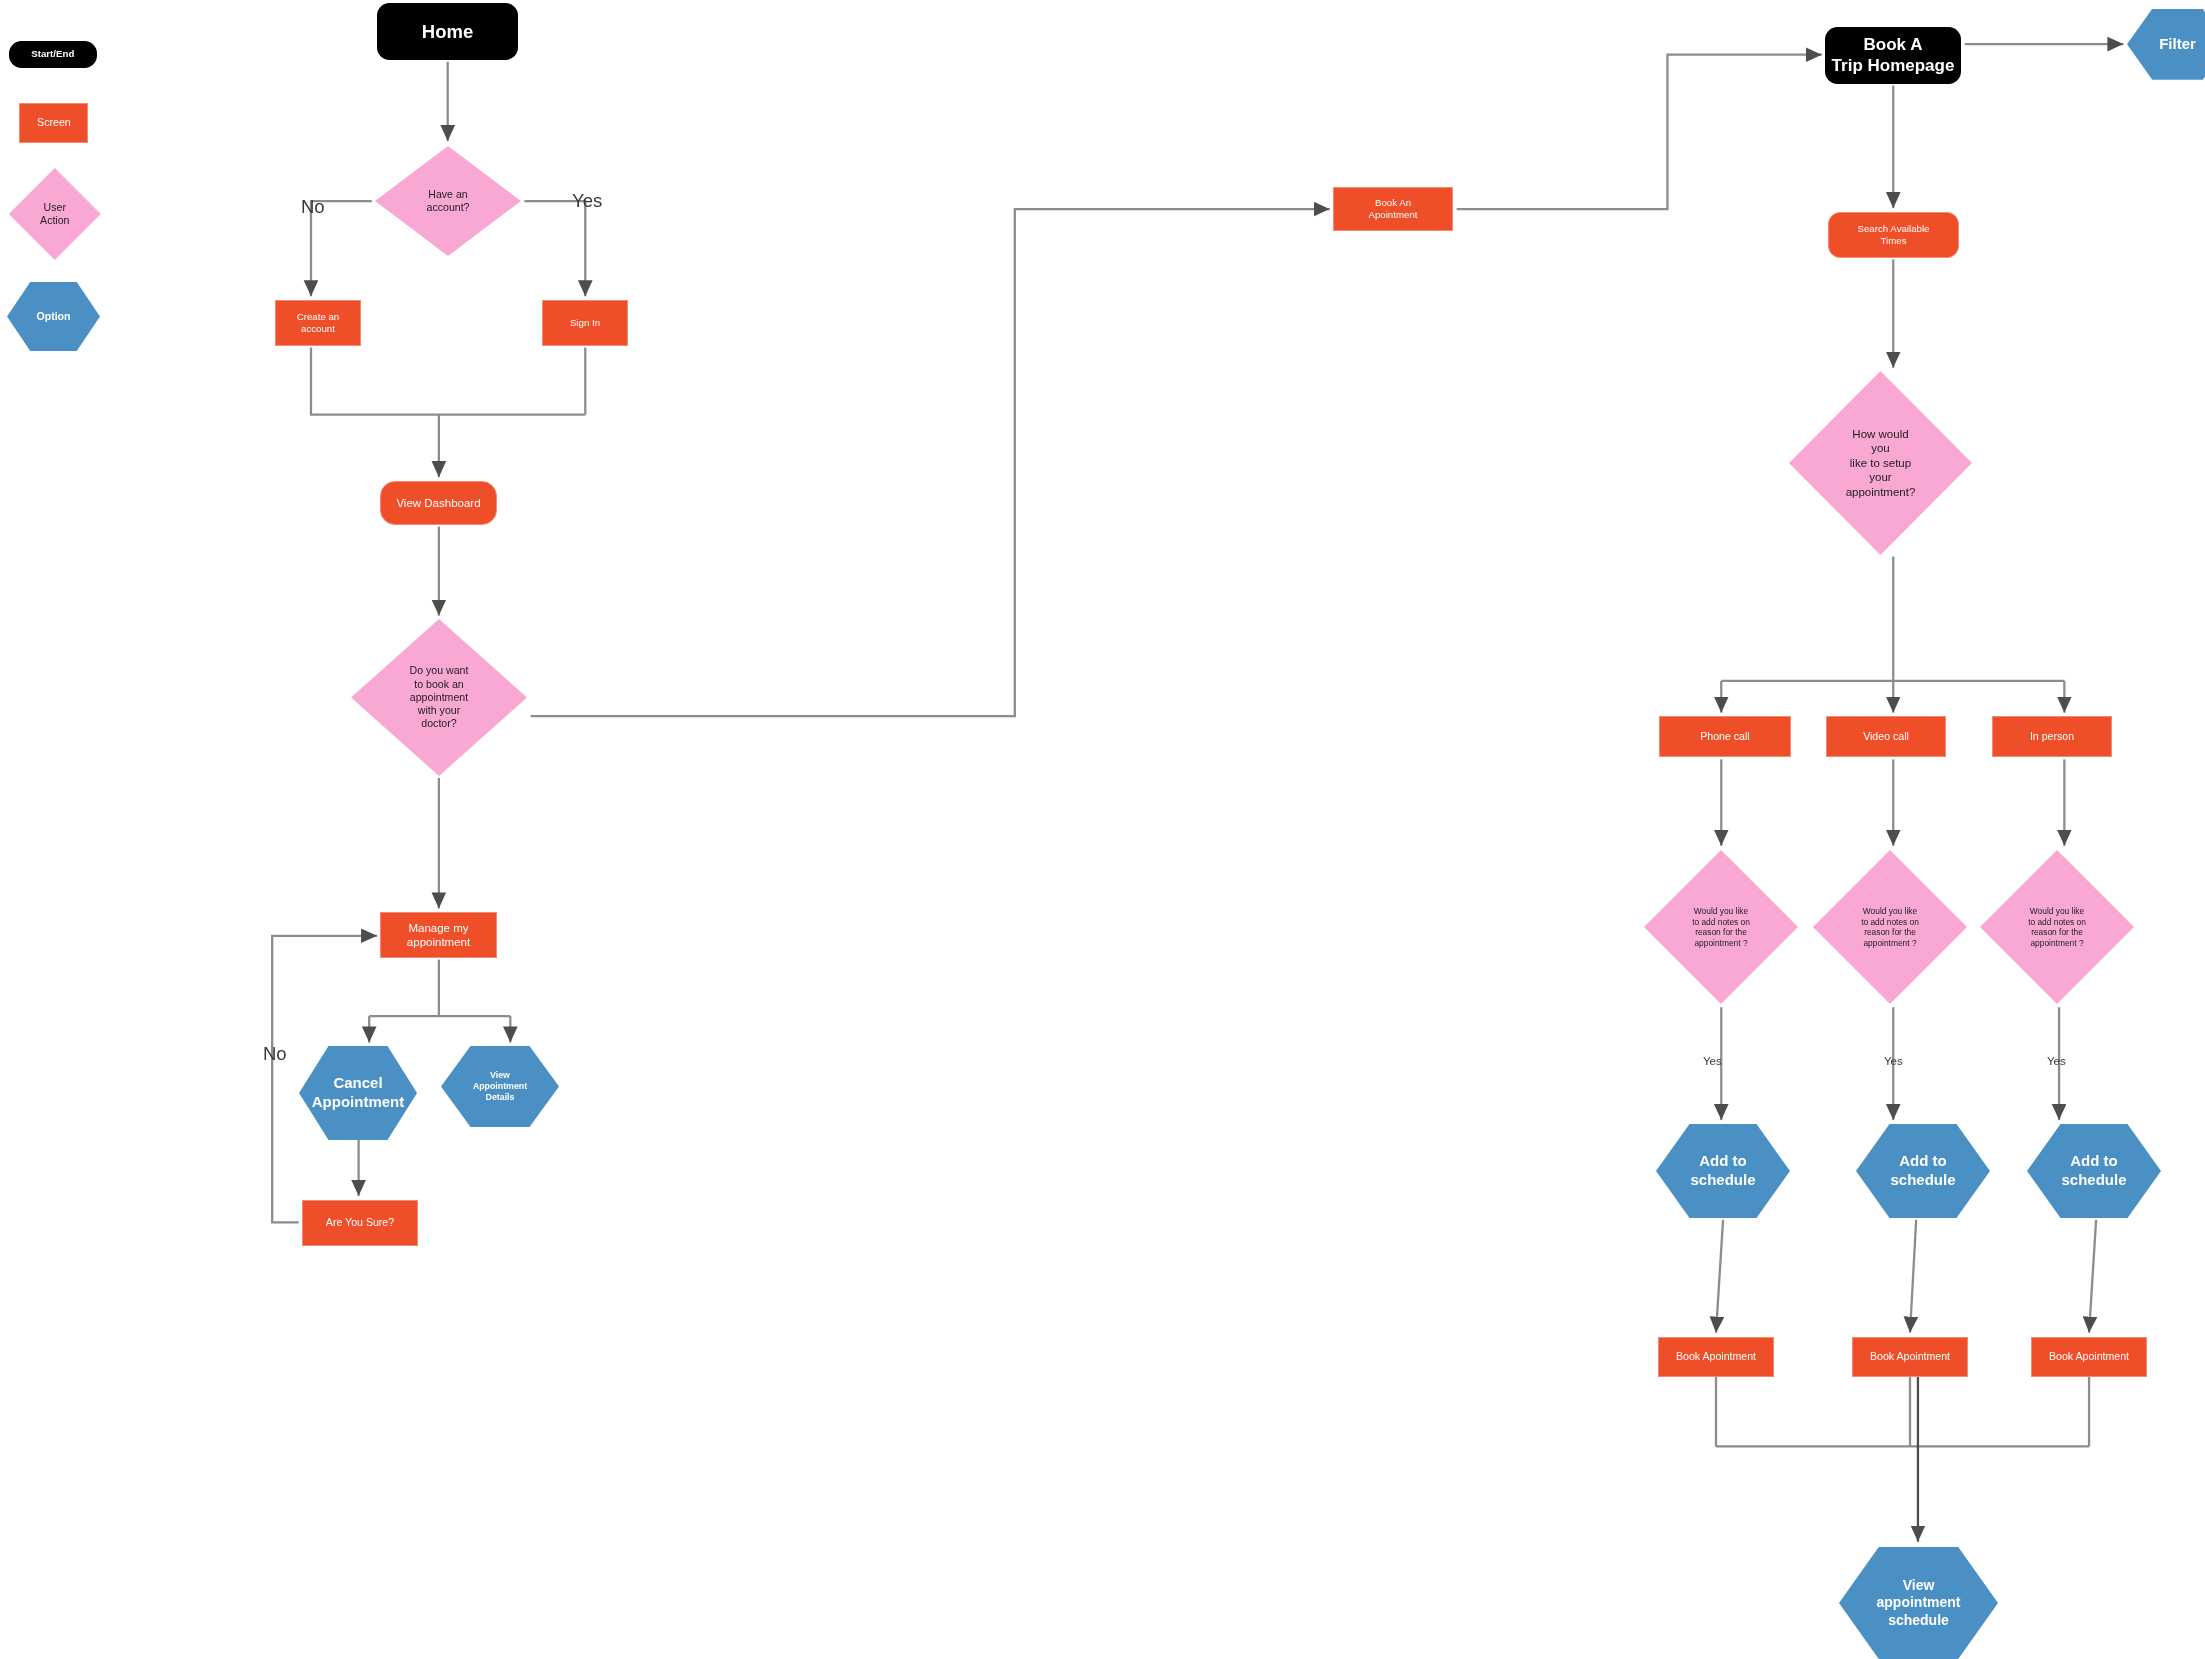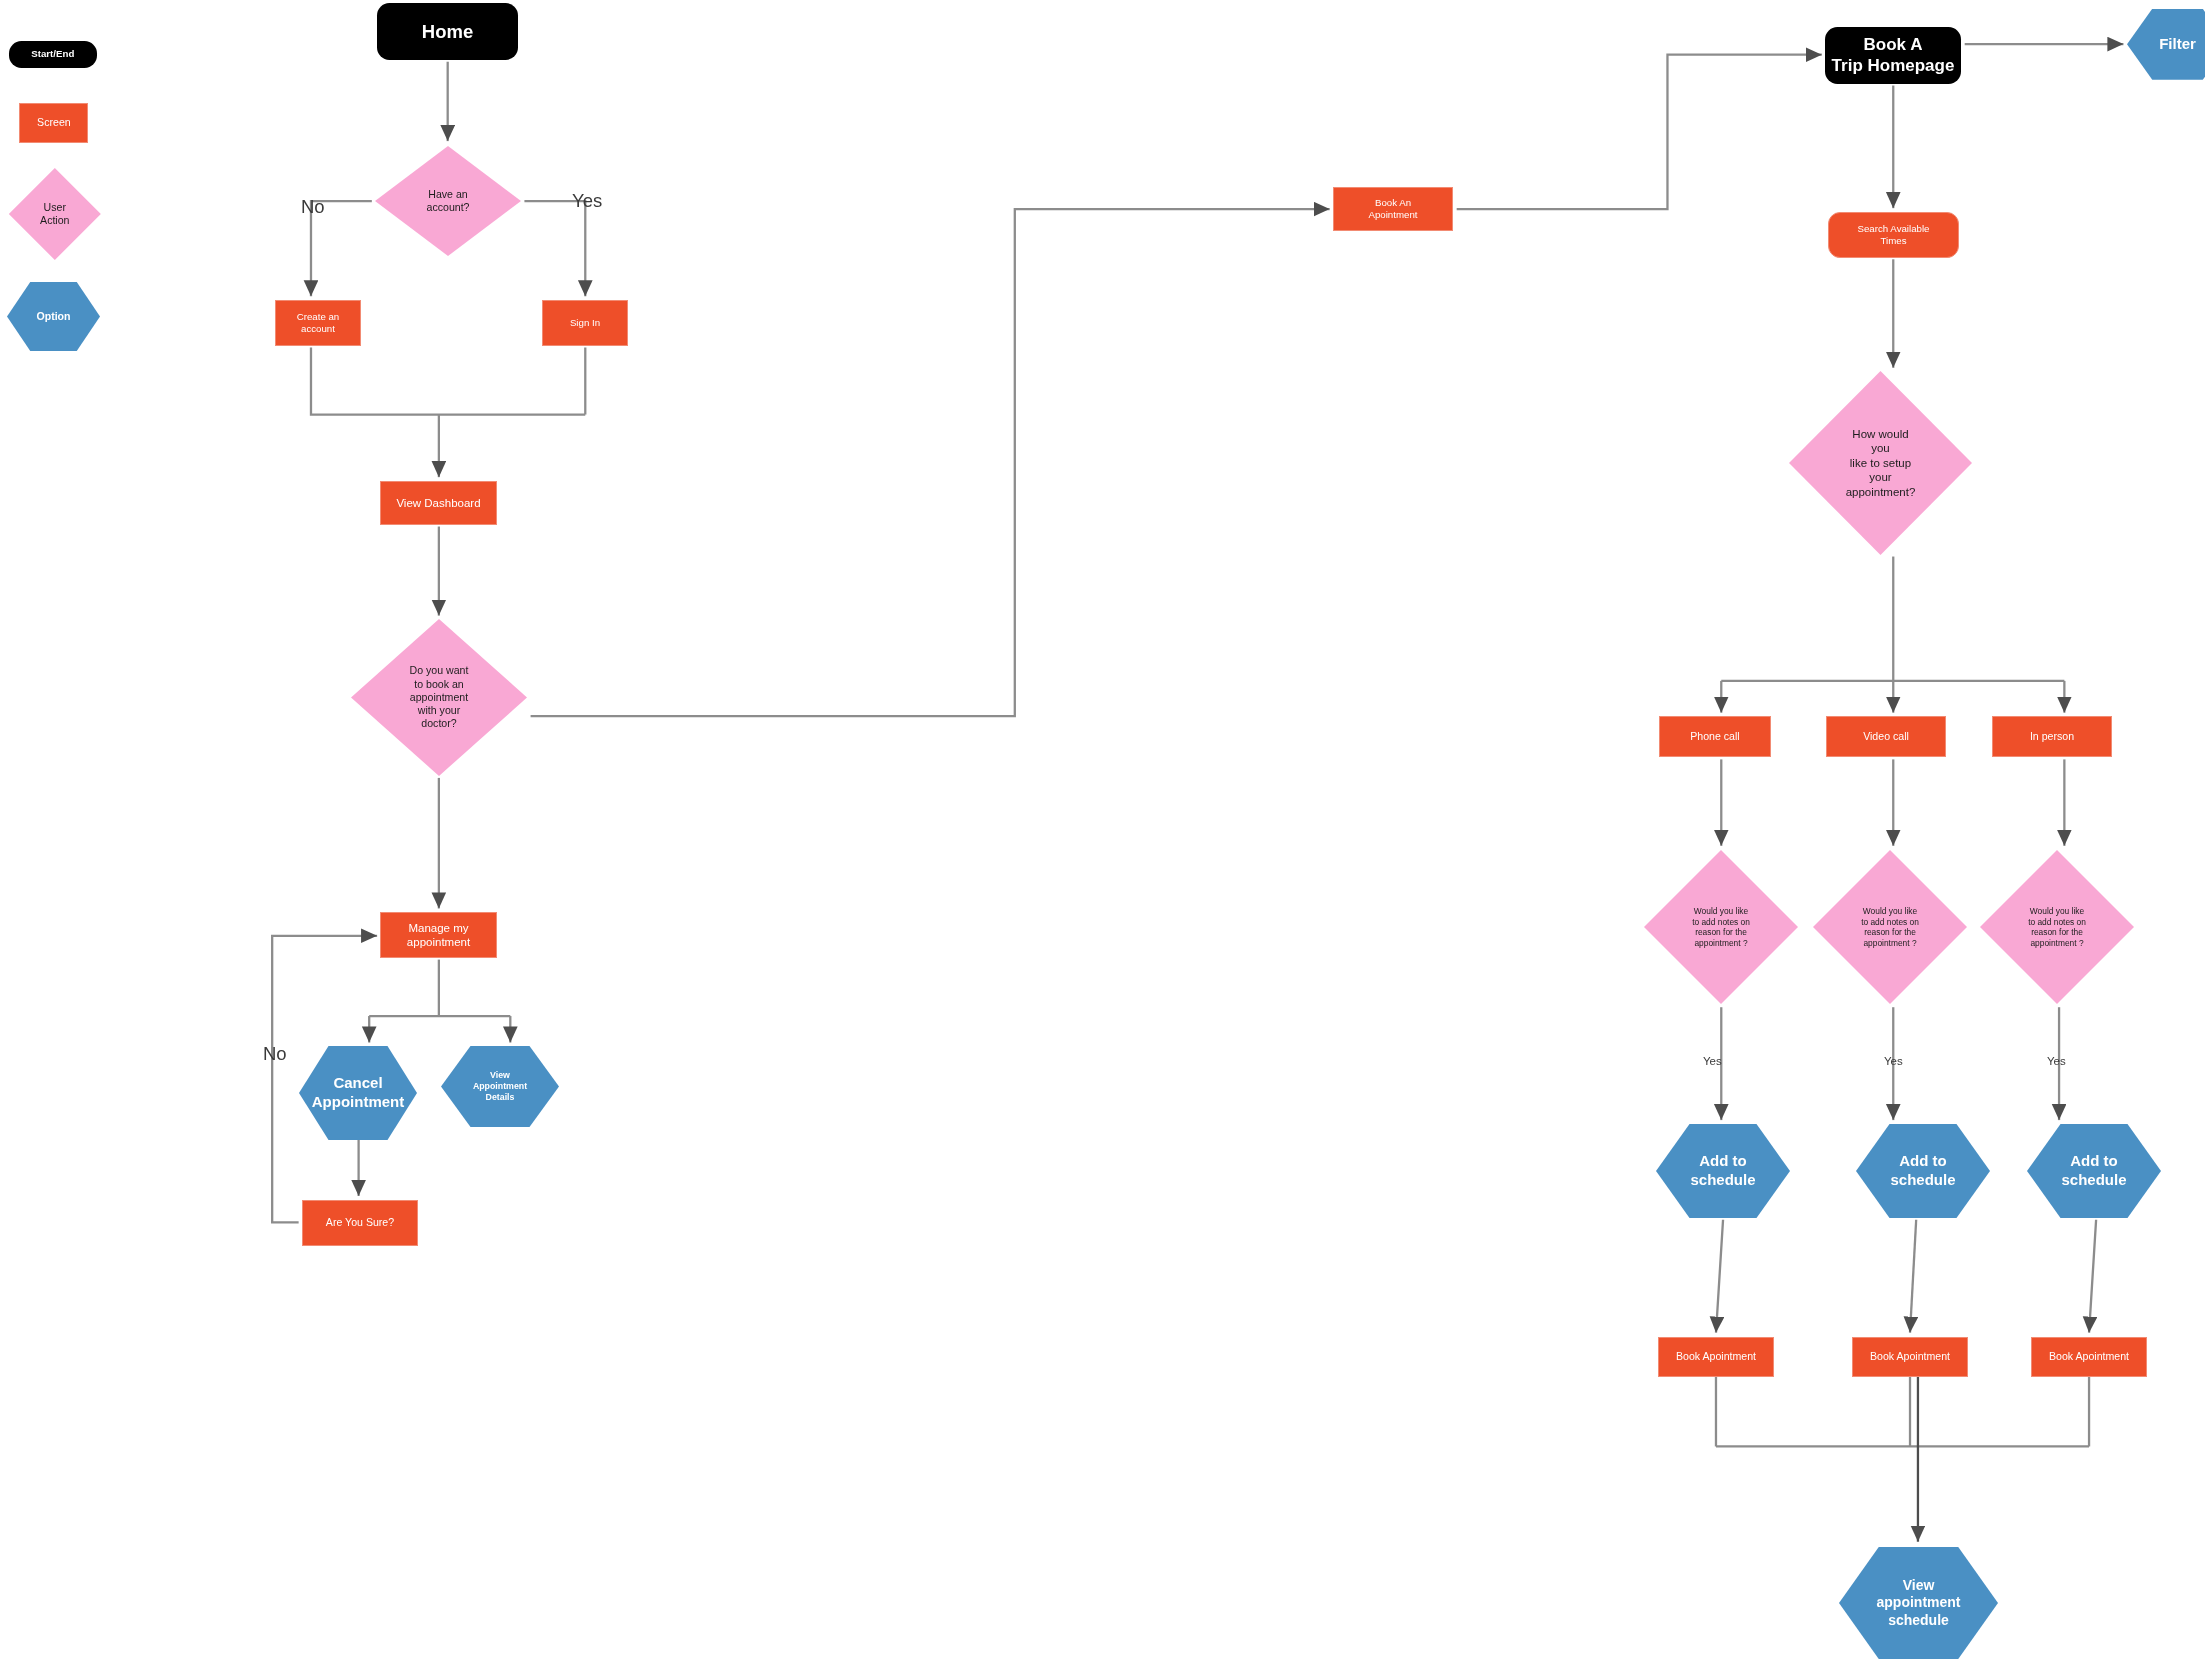--- a/index.html
+++ b/index.html
@@ -159,21 +159,21 @@
 
   <div class="node n-screen" style="left:275px;top:300px;width:86px;height:46px;font-size:9.7px;">
     <span>Create an
 account</span>
   </div>
 
   <div class="node n-screen" style="left:542px;top:300px;width:86px;height:46px;font-size:9.7px;">
     <span>Sign In</span>
   </div>
 
-  <div class="node n-screen" style="left:380px;top:481px;width:117px;height:44px;font-size:11.5px;">
+  <div class="node n-screen" style="left:380px;top:481px;width:117px;height:44px;font-size:11.5px;border-radius:15px;">
     <span>View Dashboard</span>
   </div>
 
   <div class="node n-action" style="left:351px;top:619px;width:176px;height:157px;font-size:10.6px;">
     <span>Do you want
 to book an
 appointment
 with your
 doctor?</span>
   </div>
@@ -218,21 +218,21 @@
   </div>
 
   <div class="node n-action" style="left:1789px;top:371px;width:183px;height:184px;font-size:11.5px;">
     <span>How would
 you
 like to setup
 your
 appointment?</span>
   </div>
 
-  <div class="node n-screen" style="left:1659px;top:716px;width:112px;height:41px;font-size:10.6px;">
+  <div class="node n-screen" style="left:1659px;top:716px;width:132px;height:41px;font-size:10.6px;">
     <span>Phone call</span>
   </div>
 
   <div class="node n-screen" style="left:1826px;top:716px;width:120px;height:41px;font-size:10.6px;">
     <span>Video call</span>
   </div>
 
   <div class="node n-screen" style="left:1992px;top:716px;width:120px;height:41px;font-size:10.6px;">
     <span>In person</span>
   </div>

